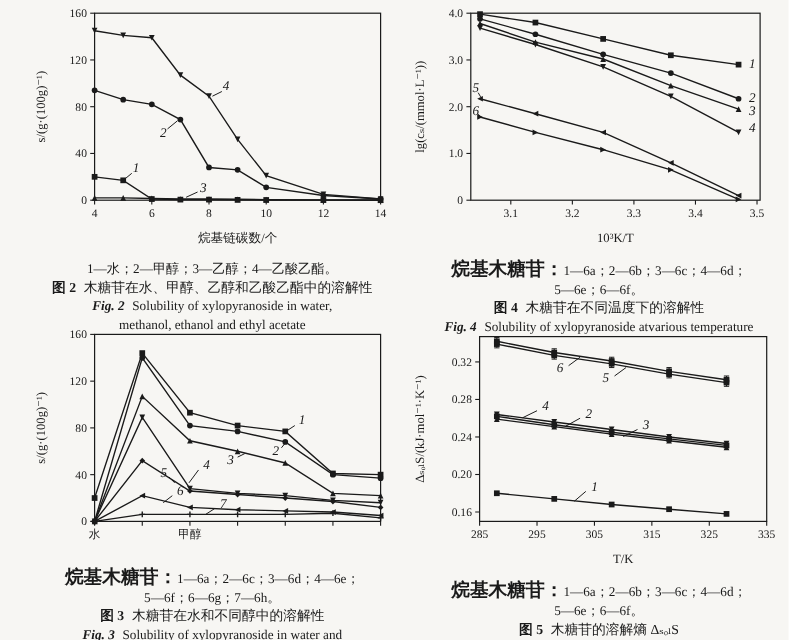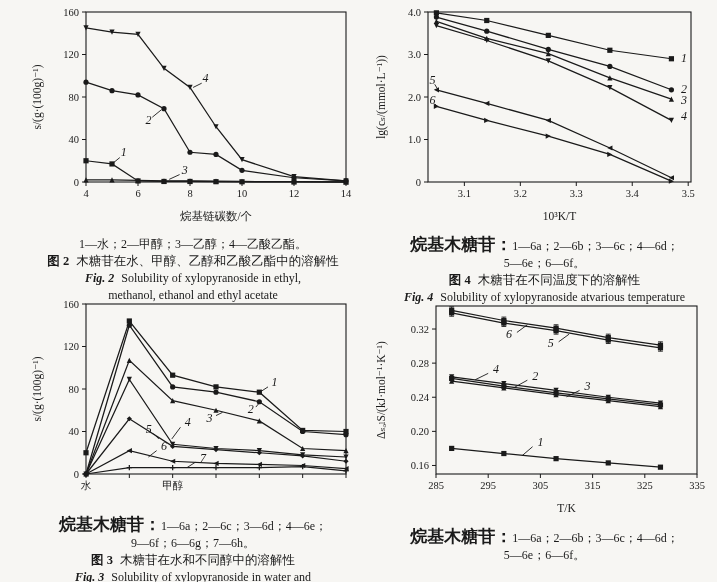--- a/index.html
+++ b/index.html
@@ -106,21 +106,21 @@
         <line x1="124.3" y1="113.1875" x2="133.4" y2="105.75" class="ln thin"></line>
         <text x="120.4" y="120.4375" class="ann" text-anchor="middle">2</text>
         <line x1="151.6" y1="170.5625" x2="141.2" y2="175.34375" class="ln thin"></line>
         <text x="156.8" y="170.375" class="ann" text-anchor="middle">3</text>
         <line x1="173.7" y1="79.18749999999999" x2="165.11999999999998" y2="83.4375" class="ln thin"></line>
         <text x="177.6" y="77.93750000000001" class="ann" text-anchor="middle">4</text>
       </svg>
     <figcaption>
       <p class="legend"><span>1—水；2—甲醇；3—乙醇；4—乙酸乙酯。</span></p>
       <p class="cn"><b>图 2</b><span>木糖苷在水、甲醇、乙醇和乙酸乙酯中的溶解性</span></p>
-      <p class="en"><b>Fig. 2</b><span>Solubility of xylopyranoside in ethyl,</span></p>
+      <p class="en"><b>Fig. 2</b><span>Solubility of xylopyranoside in water,</span></p>
       <p class="en"><span>methanol, ethanol and ethyl acetate</span></p>
     </figcaption>
   </figure>
 
   <figure class="fig4">
     <svg width="345" height="220" viewBox="0 0 345 220">
         <rect x="56" y="8" width="263" height="170" class="frame"></rect>
         <line x1="92.3723404255319" y1="178" x2="92.3723404255319" y2="182" class="ax"></line>
         <text x="92.3723404255319" y="193" class="tick" text-anchor="middle">3.1</text>
         <line x1="148.3297872340426" y1="178" x2="148.3297872340426" y2="182" class="ax"></line>
@@ -292,21 +292,21 @@
         <text x="159.83333333333331" y="130" class="ann" text-anchor="middle">4</text>
         <line x1="125.60000000000001" y1="137.625" x2="130.8" y2="142.9375" class="ln thin"></line>
         <text x="120.83333333333334" y="137.4375" class="ann" text-anchor="middle">5</text>
         <line x1="128.63333333333333" y1="154.625" x2="120.4" y2="161" class="ln thin"></line>
         <text x="136" y="154.4375" class="ann" text-anchor="middle">6</text>
         <line x1="167.2" y1="166.3125" x2="158.96666666666667" y2="171.625" class="ln thin"></line>
         <text x="175" y="166.125" class="ann" text-anchor="middle">7</text>
       </svg>
     <figcaption>
       <p class="legend"><b>烷基木糖苷：</b><span>1—6a；2—6c；3—6d；4—6e；</span></p>
-      <p class="legend"><span>9—6f；6—6g；7—6h。</span></p>
+      <p class="legend"><span>5—6f；6—6g；7—6h。</span></p>
       <p class="cn"><b>图 3</b><span>木糖苷在水和不同醇中的溶解性</span></p>
       <p class="en"><b>Fig. 3</b><span>Solubility of xylopyranoside in water and</span></p>
     </figcaption>
   </figure>
 
   <figure class="fig5">
     <svg width="345" height="218" viewBox="0 0 345 218">
         <rect x="64" y="8" width="261" height="168" class="frame"></rect>
         <line x1="64" y1="176" x2="64" y2="180" class="ax"></line>
         <text x="64" y="191" class="tick" text-anchor="middle">285</text>
@@ -407,16 +407,17 @@
         <line x1="155.35" y1="82.19289340101521" x2="142.3" y2="89.44162436548223" class="ln thin"></line>
         <text x="163.18" y="81.78172588832484" class="ann" text-anchor="middle">2</text>
         <line x1="207.55" y1="92.42639593908629" x2="194.5" y2="98.82233502538071" class="ln thin"></line>
         <text x="215.38" y="92.01522842639592" class="ann" text-anchor="middle">3</text>
         <line x1="160.57" y1="148.71065989847716" x2="150.13" y2="157.66497461928932" class="ln thin"></line>
         <text x="168.4" y="148.2994923857868" class="ann" text-anchor="middle">1</text>
       </svg>
     <figcaption>
       <p class="legend"><b>烷基木糖苷：</b><span>1—6a；2—6b；3—6c；4—6d；</span></p>
       <p class="legend"><span>5—6e；6—6f。</span></p>
+      <p class="cn"><b>图 5</b><span>木糖苷的溶解熵 ΔₛₒₗS</span></p>
     </figcaption>
   </figure>
 
 </div>
 
 </body></html>

